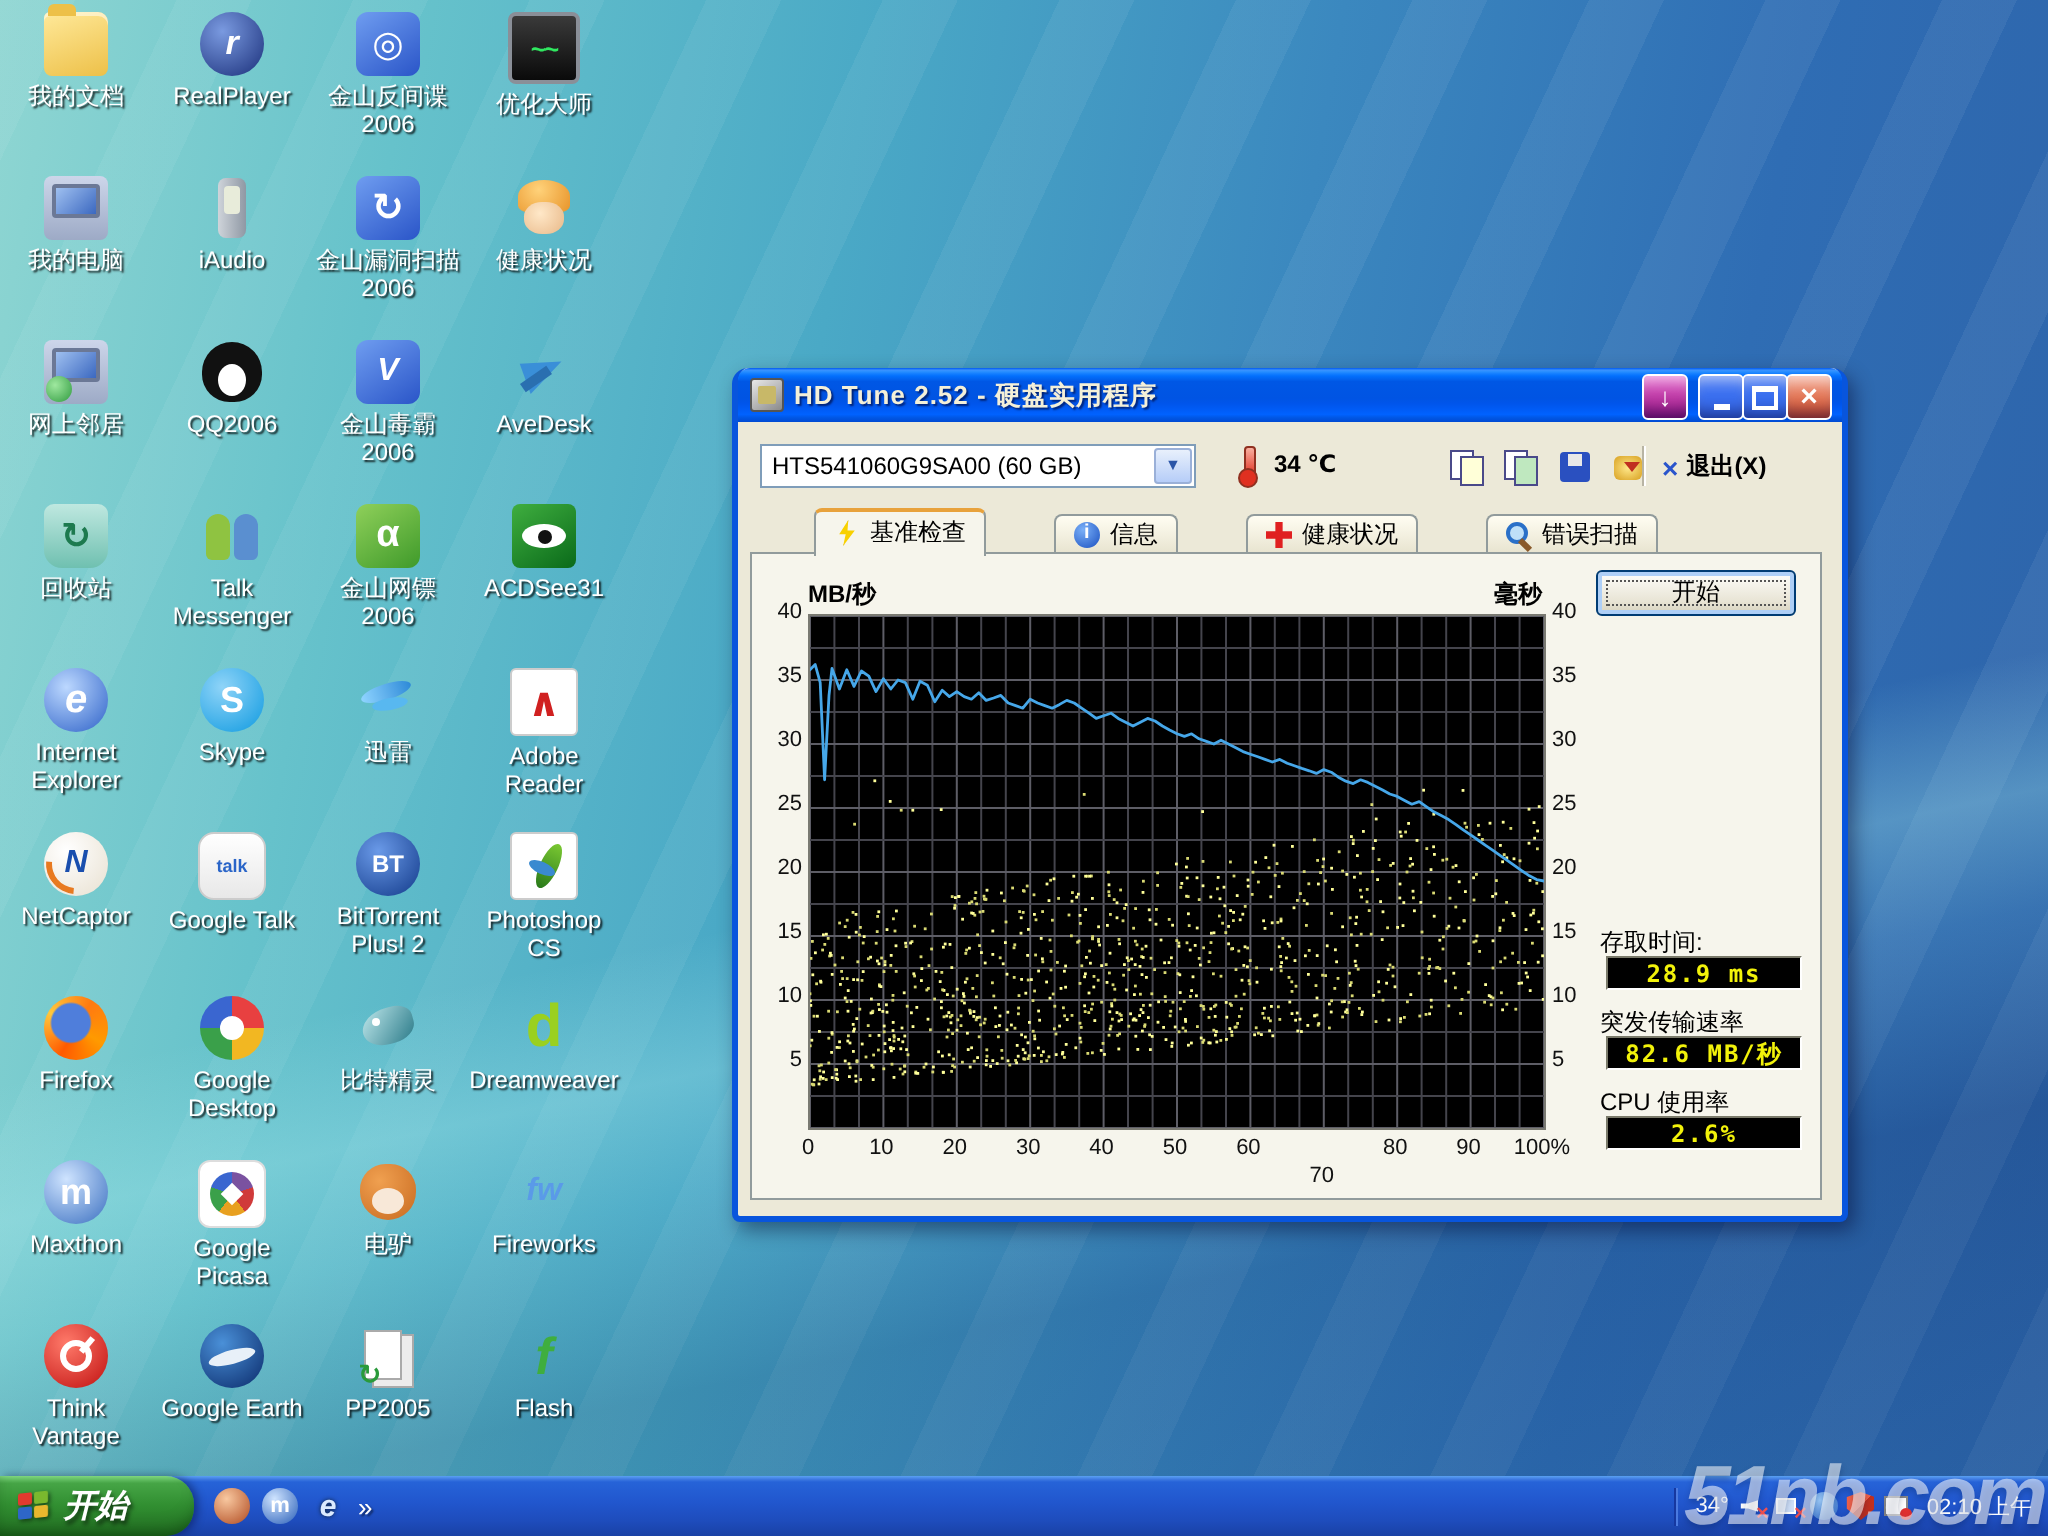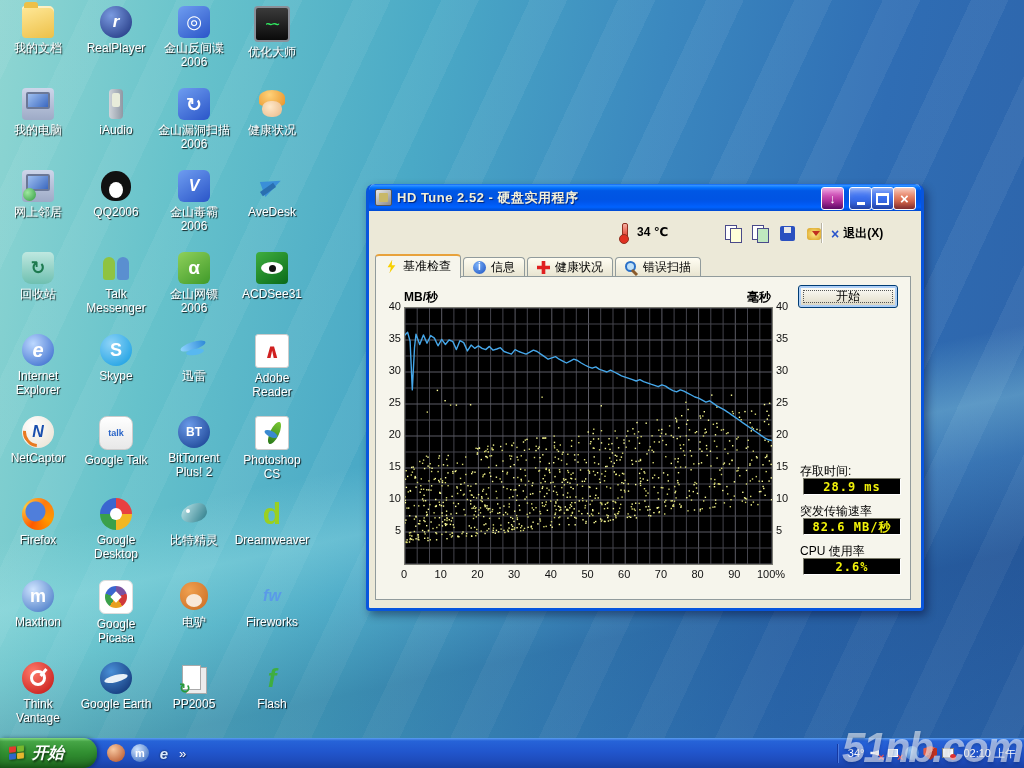--- a/index.html
+++ b/index.html
@@ -127,21 +127,21 @@
   .tbi-save::before{content:"";width:15px;height:15px;background:#2a50c0;border-radius:2px;position:absolute;left:4px;top:3px;}
   .tbi-save::after{content:"";width:7px;height:6px;background:#e8e8e8;position:absolute;left:8px;top:4px;}
   .tbi-opts::before{content:"";width:14px;height:12px;background:radial-gradient(#ffe88a,#d8a020);border-radius:3px;position:absolute;left:4px;top:5px;}
   .tbi-opts::after{content:"";position:absolute;left:9px;top:8px;width:0;height:0;border-top:5px solid #c03020;border-left:4px solid transparent;border-right:4px solid transparent;}
   #tool-sep{position:absolute;left:452px;top:12px;width:1px;height:20px;background:#b8b4a4;box-shadow:1px 0 0 #fff;}
   #exit-btn{position:absolute;left:462px;top:14px;display:flex;align-items:center;font-weight:bold;}
   #exit-x{color:#2a55cc;font-size:14px;margin-right:4px;font-weight:bold;}
 
   #tabs{position:absolute;left:6px;top:46px;height:21px;display:flex;gap:2px;align-items:flex-end;}
   .tab{padding:2px 9px 3px;background:linear-gradient(#fffdf2,#e6e2cd);border:1px solid #919B9C;border-bottom:none;
-    border-radius:4px 4px 0 0;display:flex;align-items:center;height:15px;}
+    border-radius:4px 4px 0 0;display:flex;align-items:center;height:15px;margin-left:32px;}
   .tab.active{background:#F6F5EC;border-top:2px solid #E8A23C;height:17px;position:relative;z-index:3;}
   .tabicon{width:13px;height:13px;display:inline-block;margin-right:5px;position:relative;}
   .ti-benchmark{background:#f8d000;clip-path:polygon(55% 0,20% 55%,45% 55%,35% 100%,80% 40%,52% 40%);box-shadow:0 0 0 1px rgba(120,90,0,.4);}
   .ti-info{background:radial-gradient(circle at 35% 30%,#7ab0f8,#1a50c0);border-radius:50%;}
   .ti-info::before{content:"i";color:#fff;font-size:10px;font-weight:bold;position:absolute;left:5px;top:0;}
   .ti-health{background:#e02020;clip-path:polygon(36% 0,64% 0,64% 36%,100% 36%,100% 64%,64% 64%,64% 100%,36% 100%,36% 64%,0 64%,0 36%,36% 36%);}
   .ti-scan::before{content:"";position:absolute;left:0;top:0;width:7px;height:7px;border:2px solid #2a70c8;border-radius:50%;background:#bfe0f8;}
   .ti-scan::after{content:"";position:absolute;right:0;bottom:0;width:7px;height:3px;background:#8a5a2a;transform:rotate(45deg);}
 
   #tab-page{position:absolute;left:6px;top:65px;width:534px;height:322px;background:#F6F5EC;border:1px solid #919B9C;}
@@ -366,20 +366,24 @@
   <div id="hdtune-window">
     <div id="titlebar">
       <span id="app-icon"></span>
       <span id="title-text">HD Tune 2.52 - 硬盘实用程序</span>
       <span class="wbtn wbtn-down">↓</span>
       <span class="wbtn wbtn-min"></span>
       <span class="wbtn wbtn-max"></span>
       <span class="wbtn wbtn-close">×</span>
     </div>
     <div id="client">
+      <div id="drive-combo">
+        <span>HTS541060G9SA00 (60 GB)</span>
+        <span id="combo-btn">▼</span>
+      </div>
       <span class="thermo"></span>
       <span id="temp-label">34 ℃</span>
       <div id="toolbar">
         <span class="tb tbi-copy"></span>
         <span class="tb tbi-copyimg"></span>
         <span class="tb tbi-save"></span>
         <span class="tb tbi-opts"></span>
       </div>
       <span id="tool-sep"></span>
       <span id="exit-btn">
@@ -1486,21 +1490,21 @@
           <span class="ytick r" style="top: 215px;">10</span>
           <span class="ytick l" style="top: 247px;">5</span>
           <span class="ytick r" style="top: 247px;">5</span>
           <span class="xtick" style="left: 12px;">0</span>
           <span class="xtick" style="left: 48.7px;">10</span>
           <span class="xtick" style="left: 85.4px;">20</span>
           <span class="xtick" style="left: 122.1px;">30</span>
           <span class="xtick" style="left: 158.8px;">40</span>
           <span class="xtick" style="left: 195.5px;">50</span>
           <span class="xtick" style="left: 232.2px;">60</span>
-          <span class="xtick" style="left: 268.9px;">70</span>
+          <span class="xtick" style="left: 268.9px; margin-top: 14px;">70</span>
           <span class="xtick" style="left: 305.6px;">80</span>
           <span class="xtick" style="left: 342.3px;">90</span>
           <span class="xtick" style="left: 379px;">100%</span>
         </div>
     </div>
   </div>
 
   <div id="taskbar">
     <div id="start-button">
       <span id="winflag">

